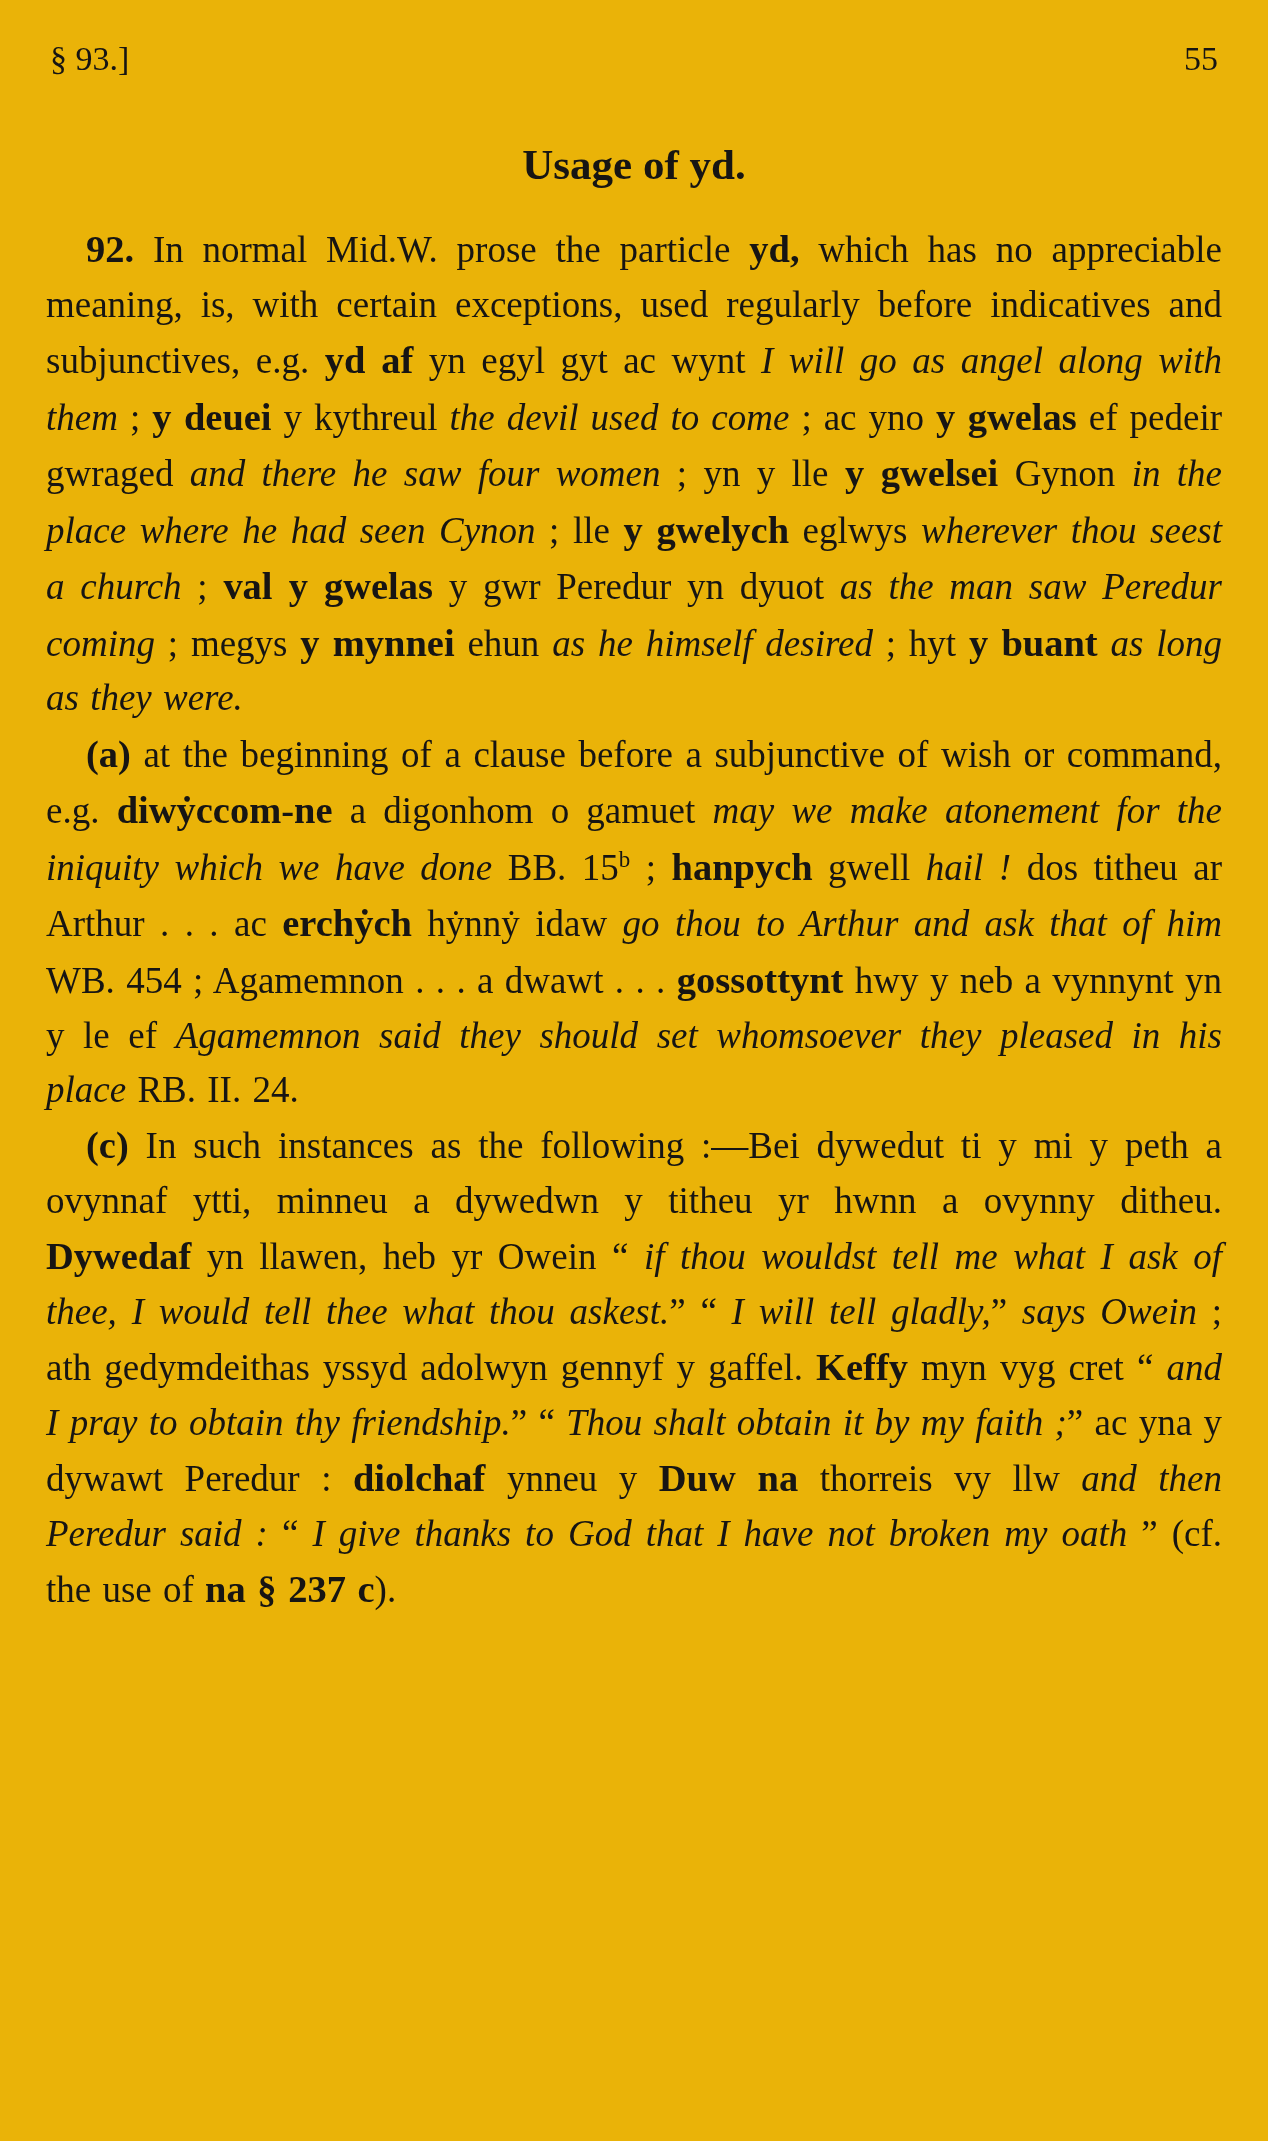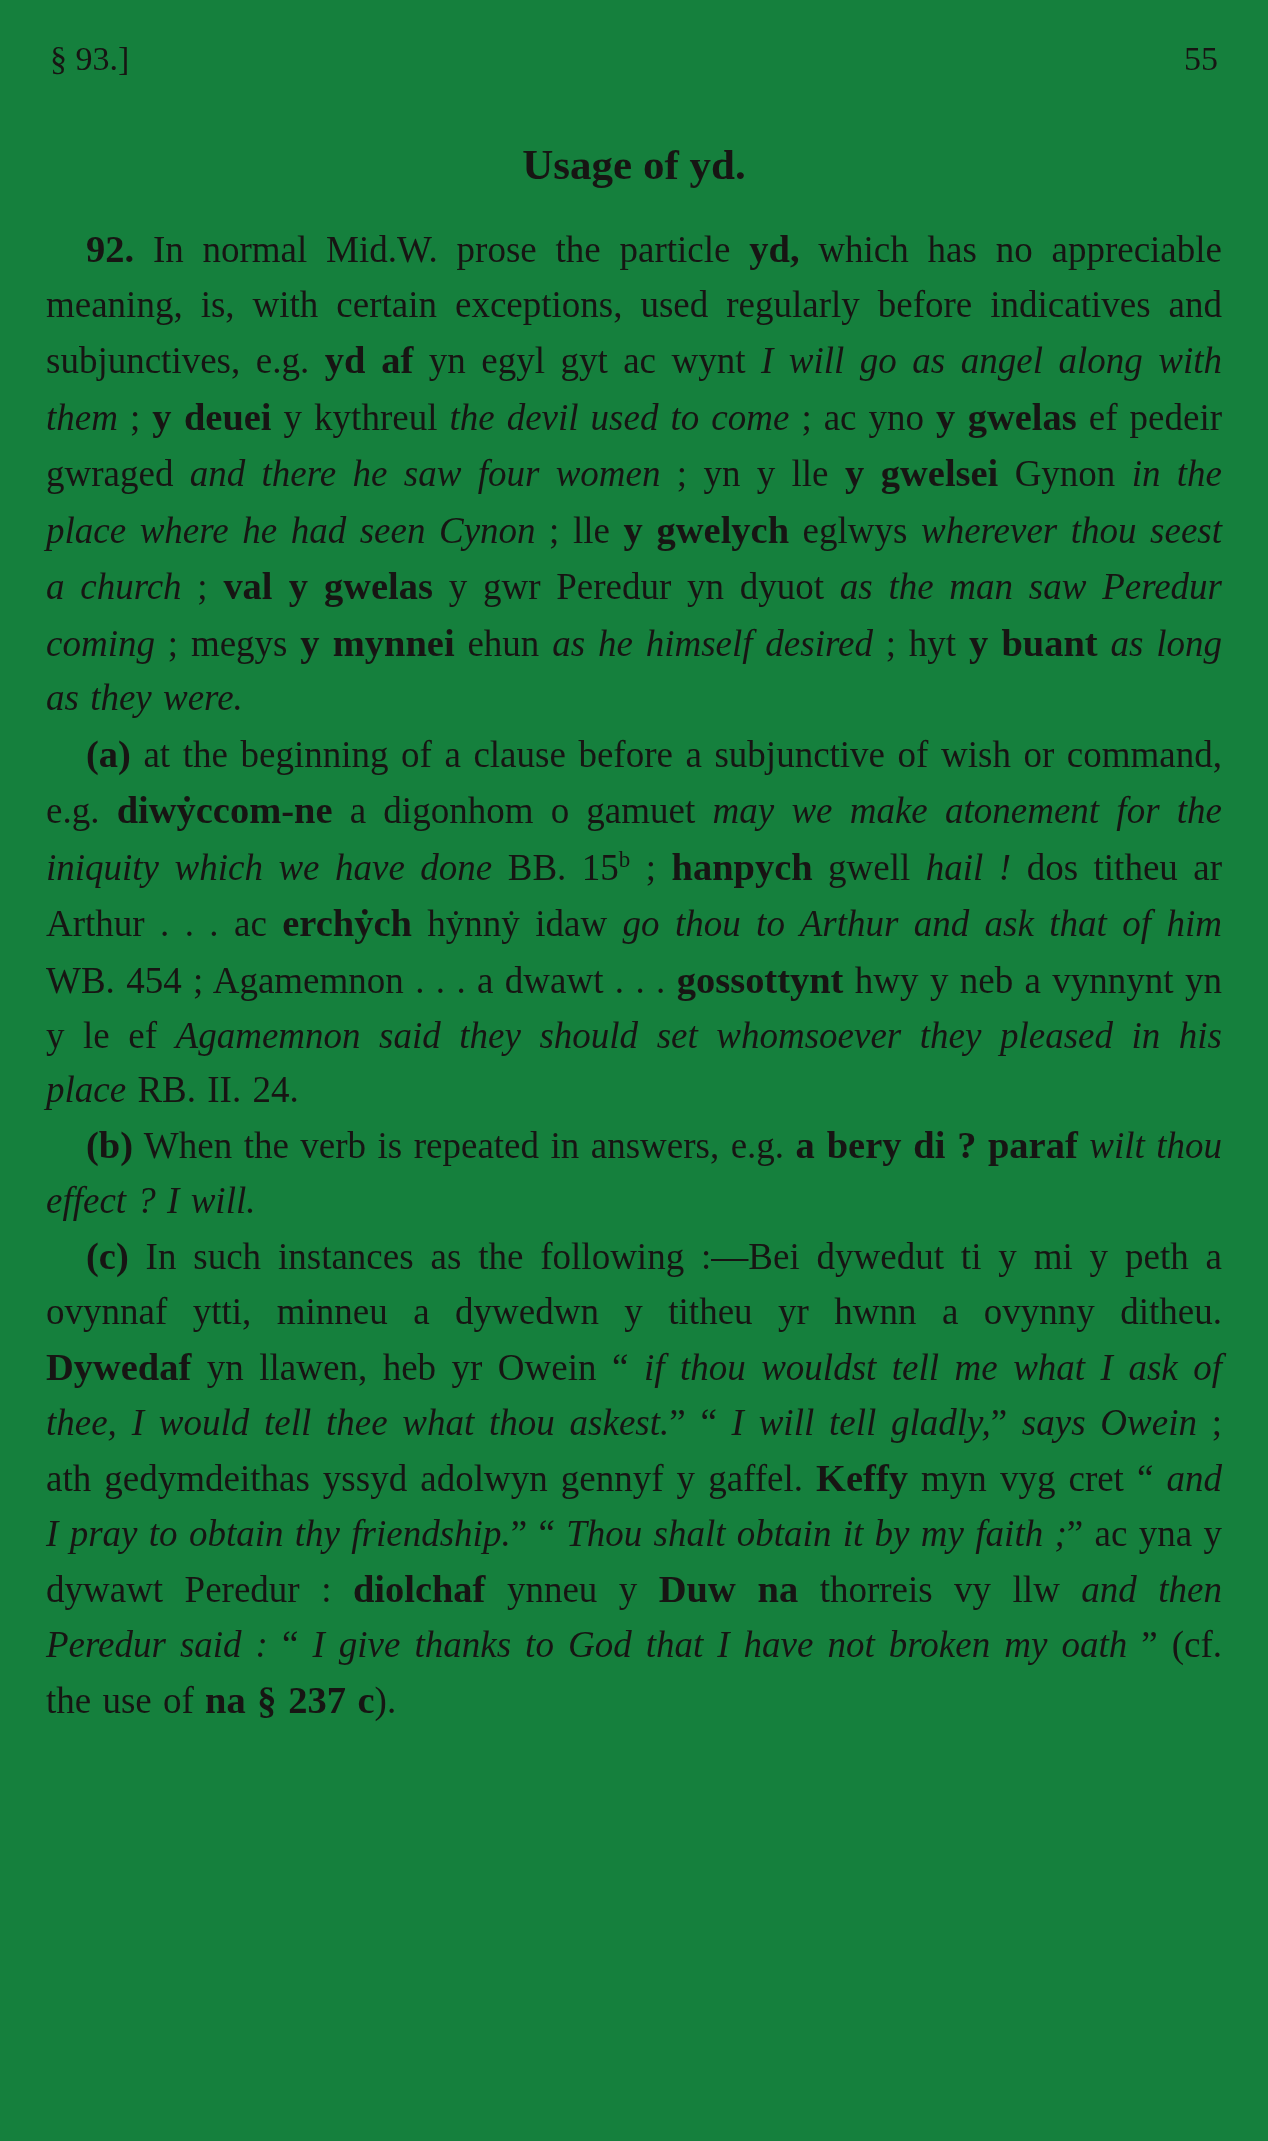--- a/index.html
+++ b/index.html
@@ -2,21 +2,21 @@
 <html><head>
 <meta charset="utf-8">
 <style>
   * { margin: 0; padding: 0; box-sizing: border-box; }
   html, body { background: #e9e6df; }
   .page {
     position: relative;
     width: 1268px;
     height: 2141px;
     margin: 0 auto;
-    background: #15803d;
+    background: #eab308;
     color: #171513;
     font-family: "Liberation Serif", serif;
     padding: 40px 46px 0 46px;
     overflow: hidden;
   }
   .running-header {
     display: flex;
     justify-content: space-between;
     align-items: baseline;
     font-size: 34px;
@@ -69,17 +69,16 @@
   </div>
 
   <h1 class="section-heading">Usage of yd.</h1>
 
   <p class="body-para first-para"><span class="run-b">92.</span><span class="run-r"> In normal Mid.W. prose the particle </span><span class="run-b">yd,</span><span class="run-r"> which has no appreciable meaning, is, with certain exceptions, used regularly before indicatives and subjunctives, e.g. </span><span class="run-b">yd af</span><span class="run-r"> yn egyl gyt ac wynt </span><span class="run-i">I will go as angel along with them</span><span class="run-r"> ; </span><span class="run-b">y deuei</span><span class="run-r"> y kythreul </span><span class="run-i">the devil used to come</span><span class="run-r"> ; ac yno </span><span class="run-b">y gwelas</span><span class="run-r"> ef pedeir gwraged </span><span class="run-i">and there he saw four women</span><span class="run-r"> ; yn y lle </span><span class="run-b">y gwelsei</span><span class="run-r"> Gynon </span><span class="run-i">in the place where he had seen Cynon</span><span class="run-r"> ; lle </span><span class="run-b">y gwelych</span><span class="run-r"> eglwys </span><span class="run-i">wherever thou seest a church</span><span class="run-r"> ; </span><span class="run-b">val y gwelas</span><span class="run-r"> y gwr Peredur yn dyuot </span><span class="run-i">as the man saw Peredur coming</span><span class="run-r"> ; megys </span><span class="run-b">y mynnei</span><span class="run-r"> ehun </span><span class="run-i">as he himself desired</span><span class="run-r"> ; hyt </span><span class="run-b">y buant</span><span class="run-r"> </span><span class="run-i">as long as they were.</span></p>
 
 
   <p class="body-para"><span class="run-b">(a)</span><span class="run-r"> at the beginning of a clause before a subjunctive of wish or command, e.g. </span><span class="run-b">diwẏccom-ne</span><span class="run-r"> a digonhom o gamuet </span><span class="run-i">may we make atonement for the iniquity which we have done</span><span class="run-r"> BB. 15</span><sup class="run-sup">b</sup><span class="run-r"> ; </span><span class="run-b">hanpych</span><span class="run-r"> gwell </span><span class="run-i">hail !</span><span class="run-r">  dos titheu ar Arthur . . . ac </span><span class="run-b">erchẏch</span><span class="run-r"> hẏnnẏ idaw </span><span class="run-i">go thou to Arthur and ask that of him</span><span class="run-r"> WB. 454 ; Agamemnon . . . a dwawt . . . </span><span class="run-b">gossottynt</span><span class="run-r"> hwy y neb a vynnynt yn y le ef </span><span class="run-i">Agamemnon said they should set whomsoever they pleased in his place</span><span class="run-r"> RB. II. 24.</span></p>
 
 
-  <p class="body-para"><span class="run-b">(b)</span><span class="run-r"> When the verb is repeated in answers, e.g. </span><span class="run-b">a bery di ?</span><span class="run-r"> </span><span class="run-b">paraf</span><span class="run-r"> </span><span class="run-i">wilt thou effect ?  I will.</span></p>
 
   <p class="body-para"><span class="run-b">(c)</span><span class="run-r"> In such instances as the following :—Bei dywedut ti y mi y peth a ovynnaf ytti, minneu a dywedwn y titheu yr hwnn a ovynny ditheu.  </span><span class="run-b">Dywedaf</span><span class="run-r"> yn llawen, heb yr Owein “ </span><span class="run-i">if thou wouldst tell me what I ask of thee, I would tell thee what thou askest.</span><span class="run-r">”  “ </span><span class="run-i">I will tell gladly,</span><span class="run-r">” </span><span class="run-i">says Owein</span><span class="run-r"> ; ath gedymdeithas yssyd adolwyn gennyf y gaffel.  </span><span class="run-b">Keffy</span><span class="run-r"> myn vyg cret “ </span><span class="run-i">and I pray to obtain thy friendship.</span><span class="run-r">” “ </span><span class="run-i">Thou shalt obtain it by my faith ;</span><span class="run-r">” ac yna y dywawt Peredur : </span><span class="run-b">diolchaf</span><span class="run-r"> ynneu y </span><span class="run-b">Duw na</span><span class="run-r"> thorreis vy llw </span><span class="run-i">and then Peredur said :</span><span class="run-r"> “ </span><span class="run-i">I give thanks to God that I have not broken my oath</span><span class="run-r"> ” (cf. the use of </span><span class="run-b">na § 237 c</span><span class="run-r">).</span></p>
 
 </div>
 
 </body></html>

